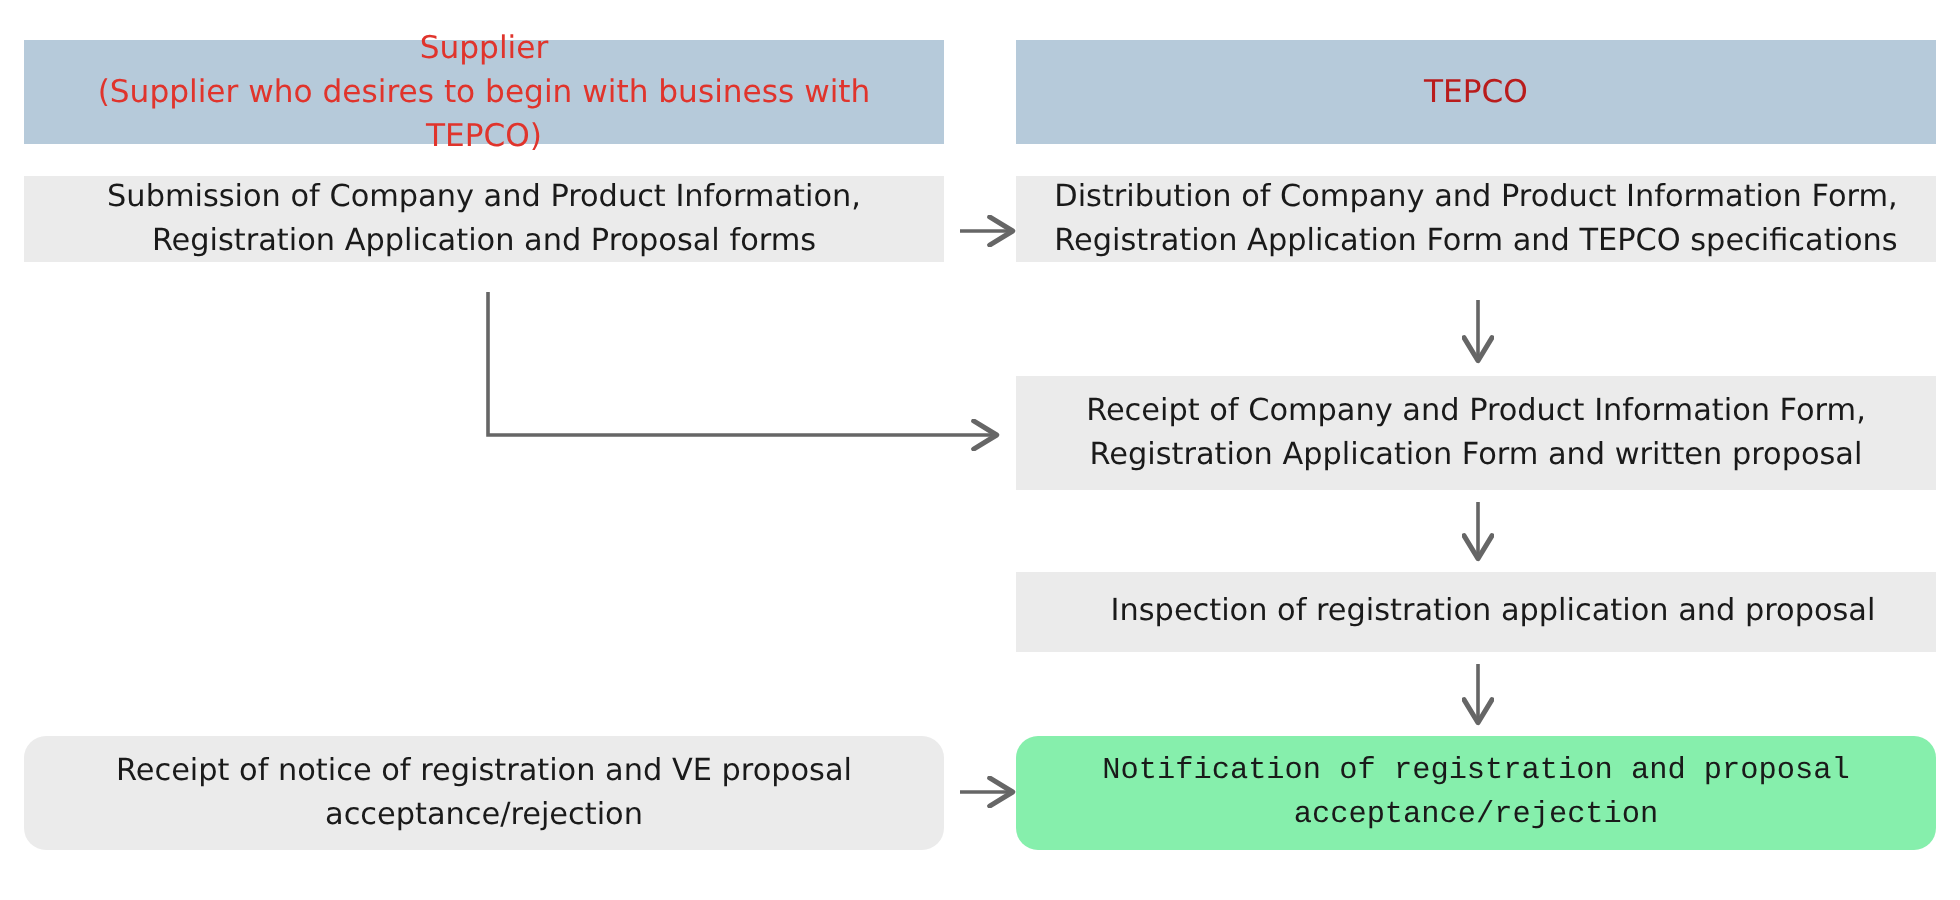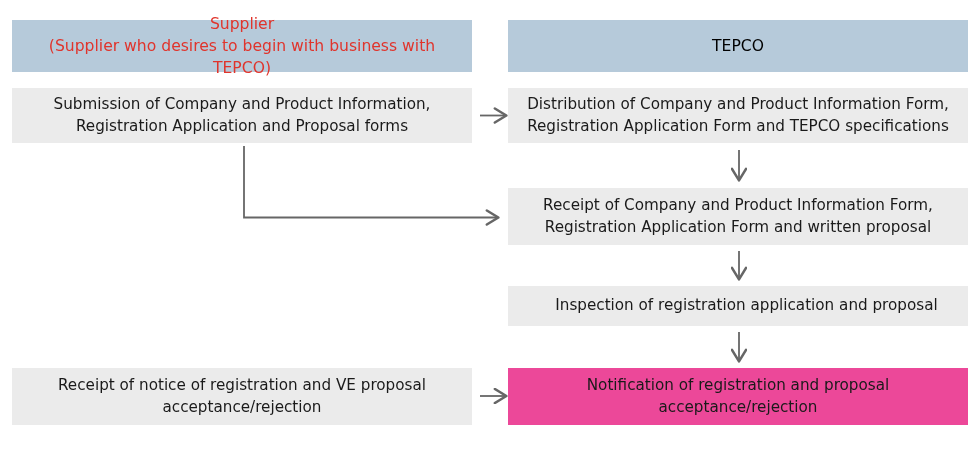--- a/index.html
+++ b/index.html
@@ -49,24 +49,24 @@
   .step-box {
     background: #ebebeb;
   }
 
   
   .col-left  { left: 12px;  width: 460px; }
   .col-right { left: 508px; width: 460px; }
 
   
   .row-header { top: 20px;  height: 52px; }
-  .row-1      { top: 88px;  height: 55px; }
+  .row-1      { top: 88px;  height: 43px; }
   .row-2      { top: 188px; height: 57px; }
   .row-3      { top: 286px; height: 40px; }
-  .row-4      { top: 368px; height: 57px; }
+  .row-4      { top: 368px; height: 57px; border-radius: 11px; }
 
   
   #connectors {
     position: absolute;
     left: 0;
     top: 0;
     width: 980px;
     height: 450px;
     pointer-events: none;
   }
@@ -120,35 +120,35 @@
     <span class="txt">Submission of Company and Product Information,
 Registration Application and Proposal forms</span>
   </div>
 
   <div class="box step-box col-left row-4" style="background: rgb(235, 235, 235); color: rgb(26, 26, 26);">
     <span class="txt">Receipt of notice of registration and VE proposal
 acceptance/rejection</span>
   </div>
 
   <div class="box header-box col-right row-header" style="background: rgb(182, 202, 218); color: rgb(224, 52, 44);">
-    <span class="txt" style="color: #000000;">TEPCO</span>
+    <span class="txt" style="color: #b91c1c;">TEPCO</span>
   </div>
 
   <div class="box step-box col-right row-2" style="background: rgb(235, 235, 235); color: rgb(26, 26, 26);">
     <span class="txt">Receipt of Company and Product Information Form,
 Registration Application Form and written proposal</span>
   </div>
 
   <div class="box step-box col-right row-1" style="background: rgb(235, 235, 235); color: rgb(26, 26, 26);">
     <span class="txt">Distribution of Company and Product Information Form,
 Registration Application Form and TEPCO specifications</span>
   </div>
 
   <div class="box step-box col-right row-3" style="background: rgb(235, 235, 235); color: rgb(26, 26, 26); padding-left: 17px;">
     <span class="txt">Inspection of registration application and proposal</span>
   </div>
 
-  <div class="box step-box col-right row-4" style="background: #ec4899; color: rgb(26, 26, 26);">
+  <div class="box step-box col-right row-4" style="background: #86efac; color: rgb(26, 26, 26); font-family: Liberation Mono, monospace;">
     <span class="txt">Notification of registration and proposal
 acceptance/rejection</span>
   </div>
 
 </div>
 
 </body></html>

